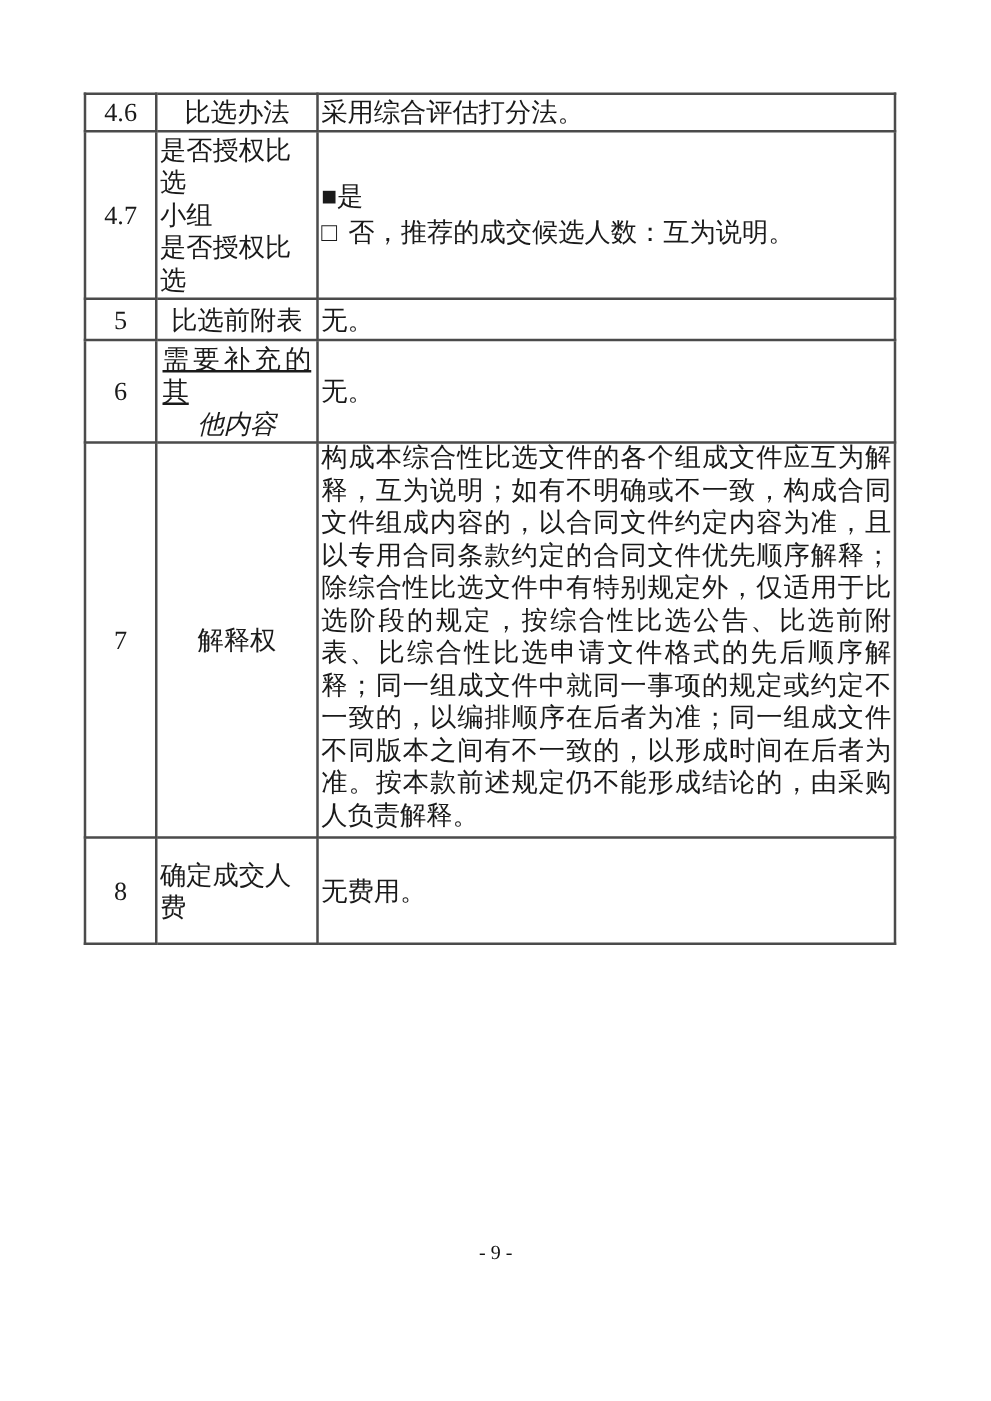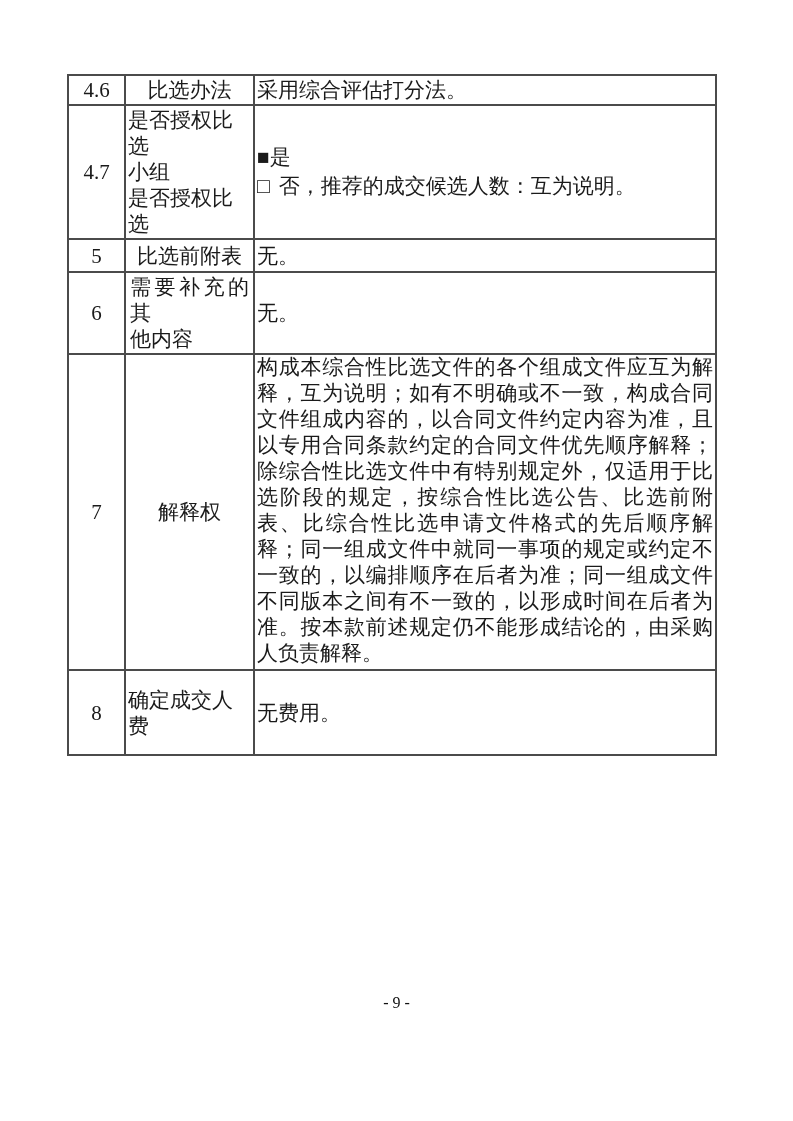--- a/index.html
+++ b/index.html
@@ -39,24 +39,26 @@
     text-align: center;
   }
   td.label .line {
     display: block;
     text-align: left;
   }
   td.label .line.justify-first {
     text-align: justify;
     text-align-last: justify;
     padding: 0 2px;
+    text-decoration: underline;
   }
   td.label .line.left-rest {
-    text-align: left;
+    text-align: center;
     padding: 0 2px;
+    font-style: italic;
   }
   td.content {
     text-align: left;
     padding-left: 4px;
     padding-right: 4px;
   }
   td.content.para {
     text-align: justify;
     text-align-last: left;
     vertical-align: middle;

